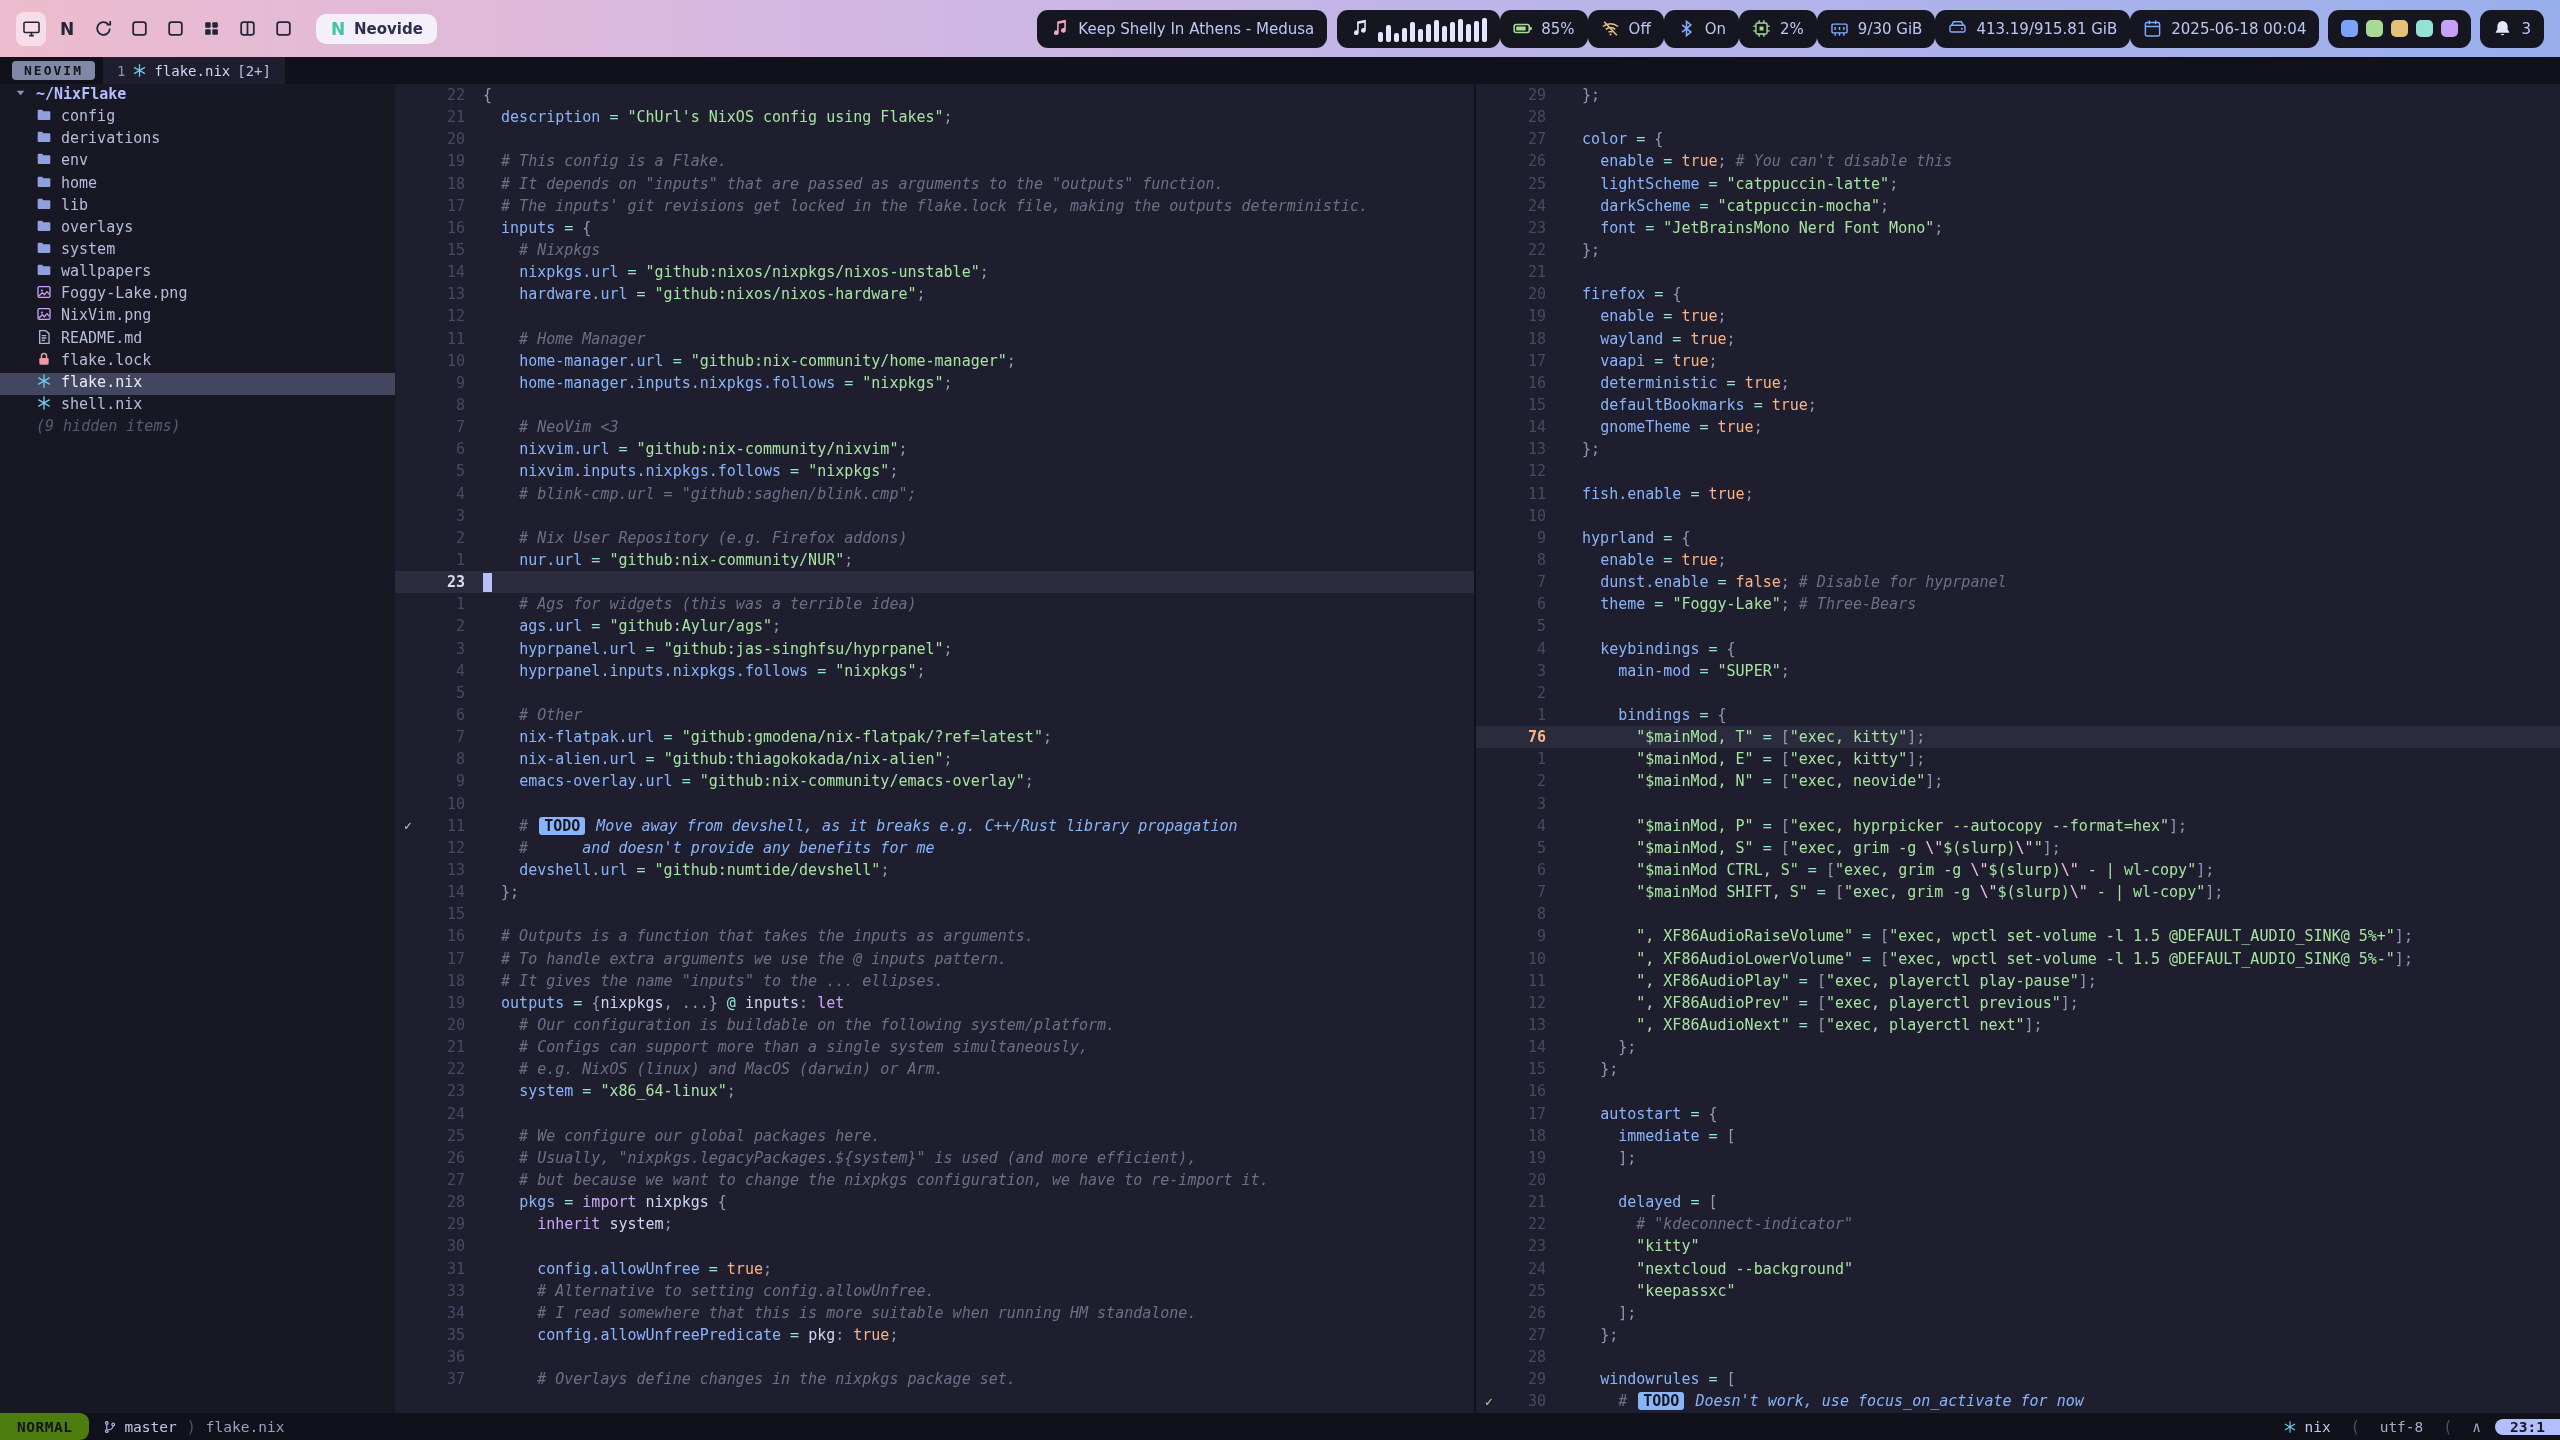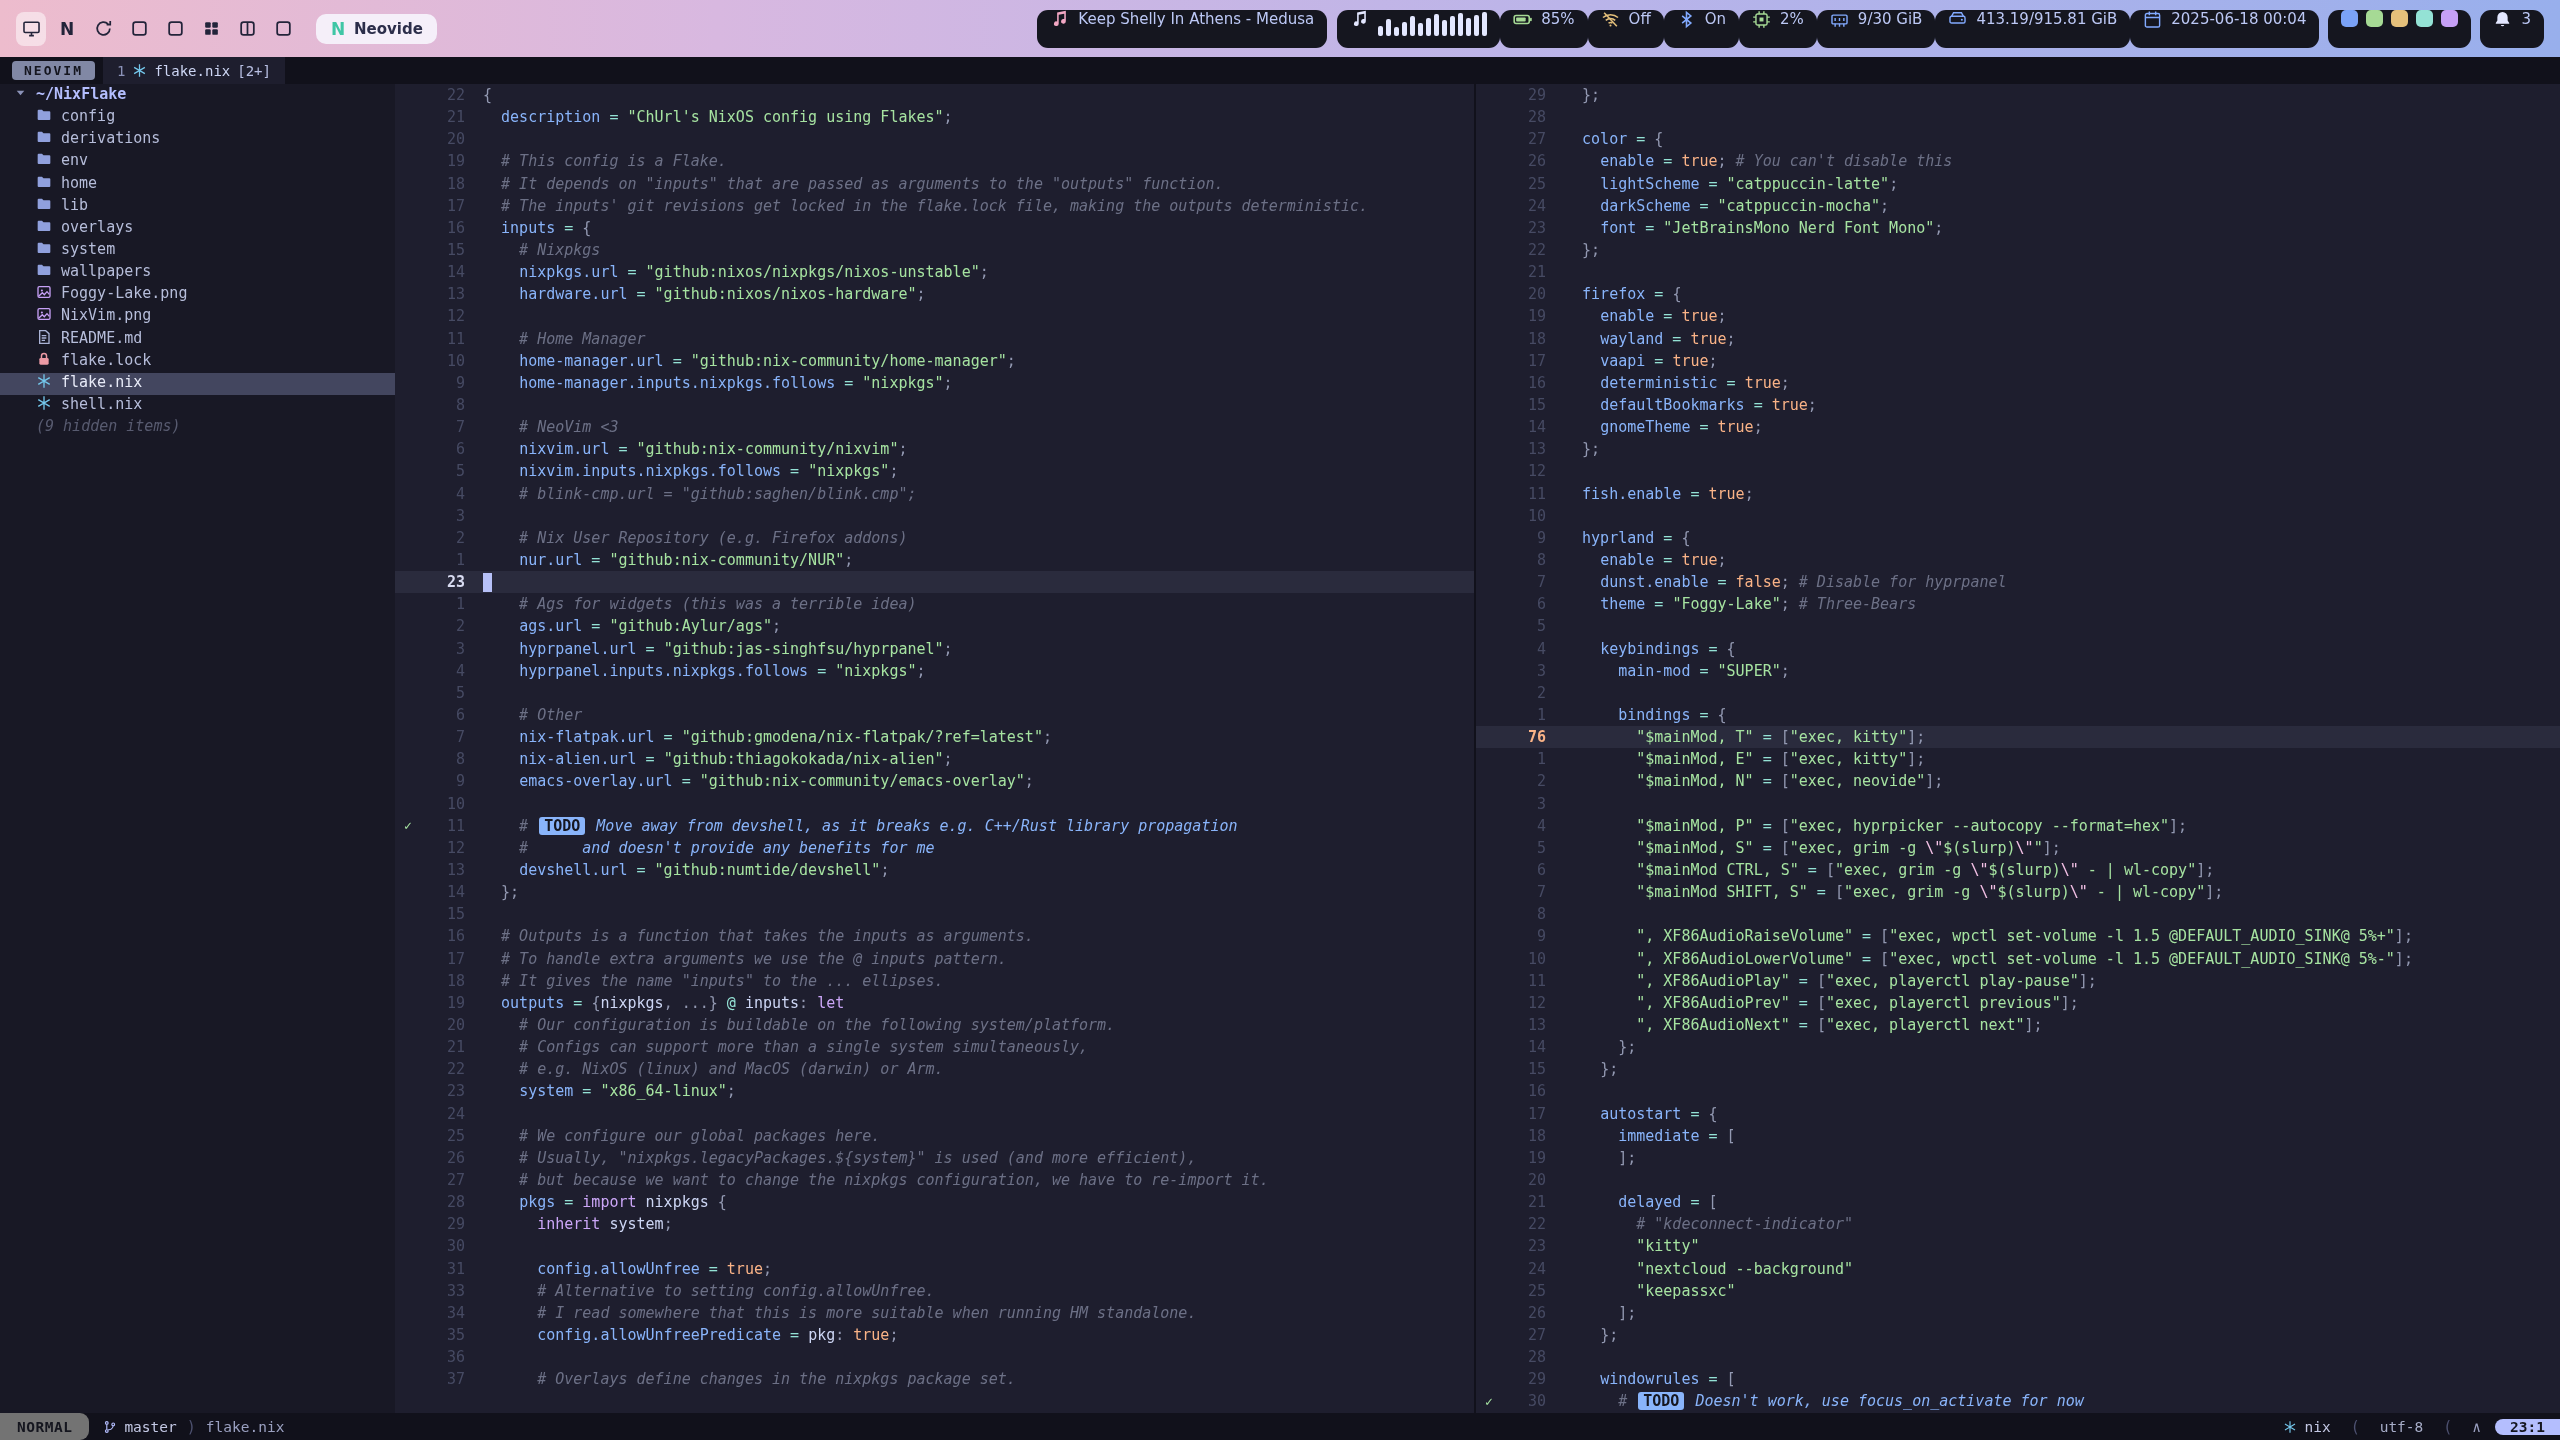--- a/index.html
+++ b/index.html
@@ -12,21 +12,21 @@
     font-family:"DejaVu Sans",sans-serif}
   .tb-left{display:flex;align-items:center;gap:10px}
   .ws{width:30px;height:34px;display:flex;align-items:center;justify-content:center;color:#23243a;border-radius:8px}
   .ws .icon{width:19px;height:19px}
   .ws.active{background:rgba(255,255,255,.5)}
   .letter{font-weight:bold;font-size:17px;font-family:"DejaVu Sans",sans-serif}
   .win-chip{display:flex;align-items:center;gap:8px;background:rgba(248,248,255,.85);color:#2c2e4a;font-weight:bold;
     border-radius:10px;padding:6px 14px;margin-left:8px;font-size:15px}
   .win-chip .icon{width:16px;height:16px;color:#3fc6a5}
   .tb-center{display:flex;align-items:center;gap:10px}
-  .chip{display:flex;gap:9px;background:#15161f;border-radius:11px;padding:0 13px;height:38px;
+  .chip{display:flex;align-items:center;gap:9px;background:#15161f;border-radius:11px;padding:0 13px;height:38px;
     color:#bcc8f5;font-size:15px;white-space:nowrap}
   .chip .icon{width:19px;height:19px;flex:0 0 auto}
   .viz-bars{display:flex;align-items:flex-end;gap:3px;height:26px}
   .vbar{width:5px;background:#e3e7ff;border-radius:2px;display:inline-block}
   .tb-right{display:flex;align-items:center;gap:9px;justify-self:end}
   .tray-dot{width:17px;height:17px;border-radius:5px;display:inline-block}
 
   
   .tabline{flex:0 0 27px;background:#11111b;display:flex;align-items:center}
   .panel-chip{margin-left:12px;background:#8188a5;color:#15161f;font-weight:bold;font-size:13px;letter-spacing:2px;
@@ -70,21 +70,21 @@
   .tok-b{color:#fab387}
   .tok-w{color:#cba6f7}
   .tok-c{color:#6c7086;font-style:italic}
   .tok-t{color:#89b4fa;font-style:italic}
   .tok-e{color:#f5c2e7}
   .tok-T{background:#89b4fa;color:#15161f;font-weight:bold;border-radius:3px;padding:0 5px;margin:13px 2px;font-style:normal}
   .block-cursor{display:inline-block;width:9px;height:19px;background:#b7c1f8;vertical-align:-4px}
 
   
   .statusline{flex:0 0 27px;background:#11111b;display:flex;align-items:center;font-size:14.5px;color:#a7adc8}
-  .mode-chip{height:100%;display:flex;align-items:center;background:#737373;color:#15161f;font-weight:bold;
+  .mode-chip{height:100%;display:flex;align-items:center;background:#4d7c0f;color:#15161f;font-weight:bold;
     padding:0 17px;border-radius:0 9px 9px 0;letter-spacing:.5px}
   .sl-branch{display:flex;align-items:center;gap:7px;margin-left:14px;color:#c3c8e4}
   .sl-branch .icon{width:14px;height:14px;color:#b4befe}
   .sl-sep{color:#4d5170;margin:0 10px;font-size:15px}
   .sl-file{color:#9aa0c0}
   .sl-right{margin-left:auto;display:flex;align-items:center;gap:10px}
   .sl-ft{display:flex;align-items:center;gap:7px;color:#c3c8e4}
   .sl-ft .icon{width:14px;height:14px;color:#74c7ec}
   .sl-ind{color:#9aa0c0}
   .pos-chip{height:100%;display:flex;align-items:center;background:#b4befe;color:#15161f;font-weight:bold;

